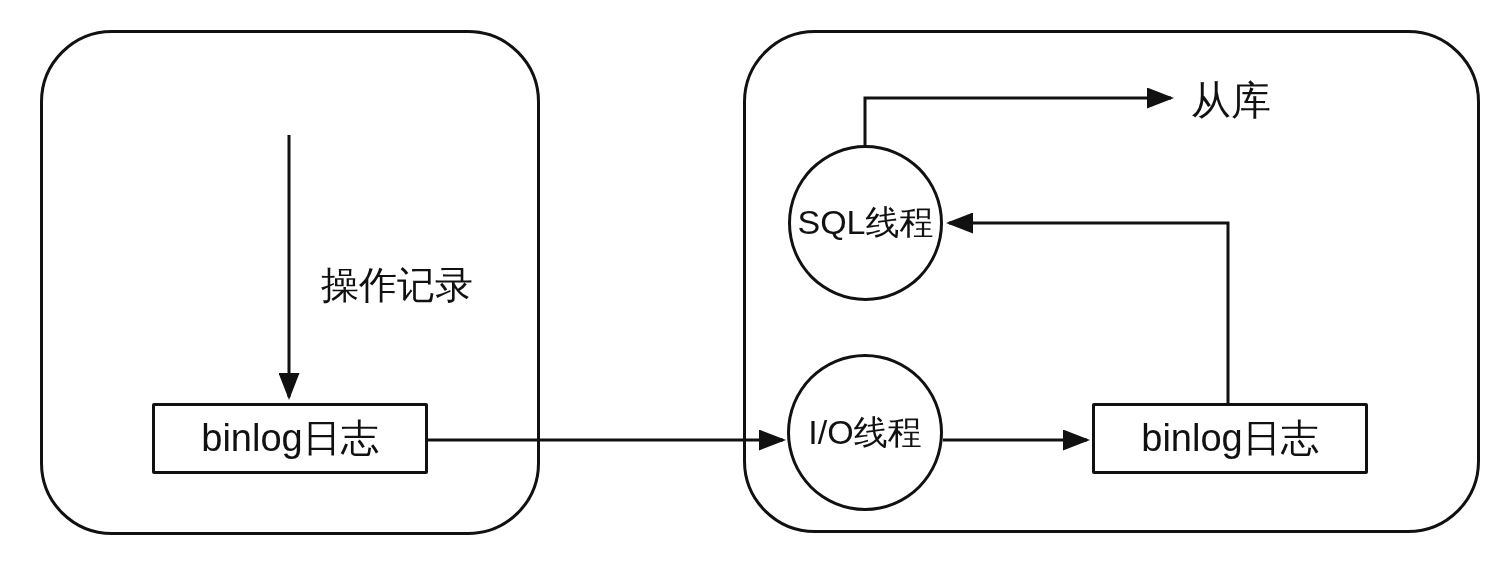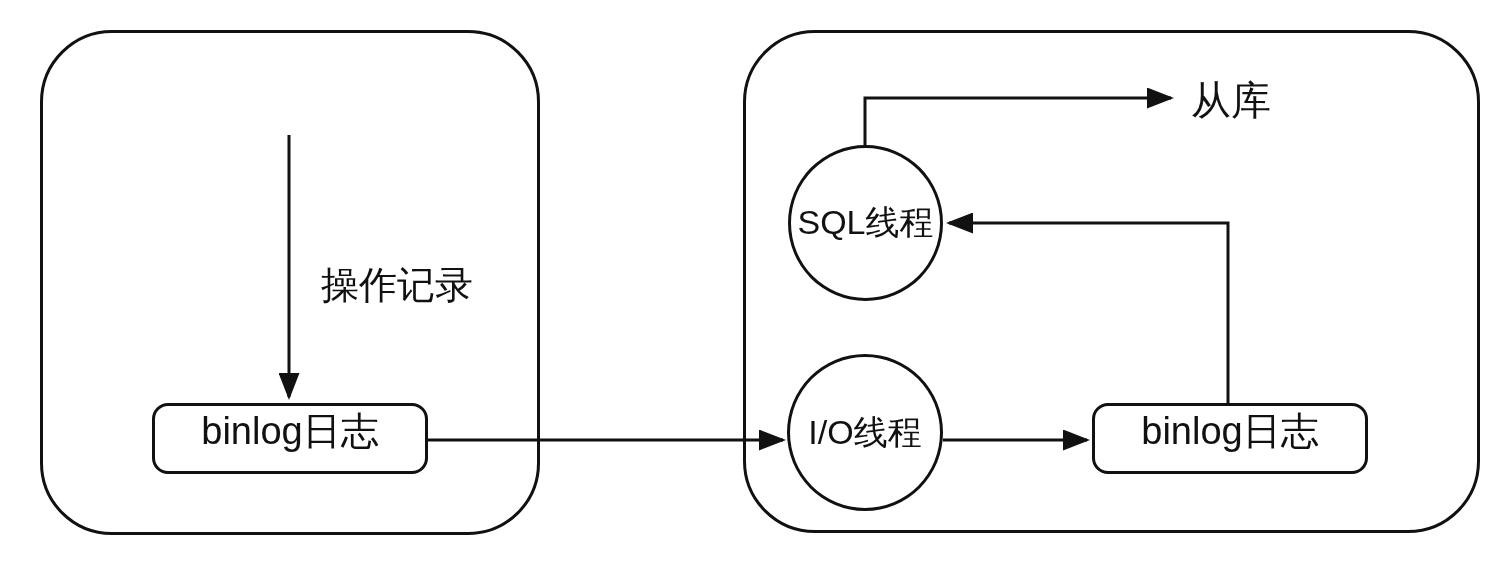--- a/index.html
+++ b/index.html
@@ -37,24 +37,24 @@
   .title-label   { font-size: 40px; width: 200px; height: 46px; line-height: 46px; }
   .side-label    { font-size: 38px; width: 200px; height: 46px; line-height: 46px; }
   .master-title  { left: 191px;  top: 79px; }
   .worker-label  { left: 79px;   top: 234px; }
   .oprec-label   { left: 297px;  top: 234px; margin-top: 28px; }
   .slave-title   { left: 1131px; top: 77px; }
 
   .binlog-box {
     position: absolute;
     border: 3px solid var(--stroke);
-    border-radius: 16px;
+    border-radius: 2px;
     background: var(--bg);
     display: flex;
-    align-items: flex-start;
+    align-items: center;
     justify-content: center;
     font-size: 38px;
     white-space: nowrap;
   }
   .master-binlog { left: 152px;  top: 403px; width: 276px; height: 71px; }
   .slave-binlog  { left: 1092px; top: 403px; width: 276px; height: 71px; }
 
   .thread-circle {
     position: absolute;
     border: 3px solid var(--stroke);

